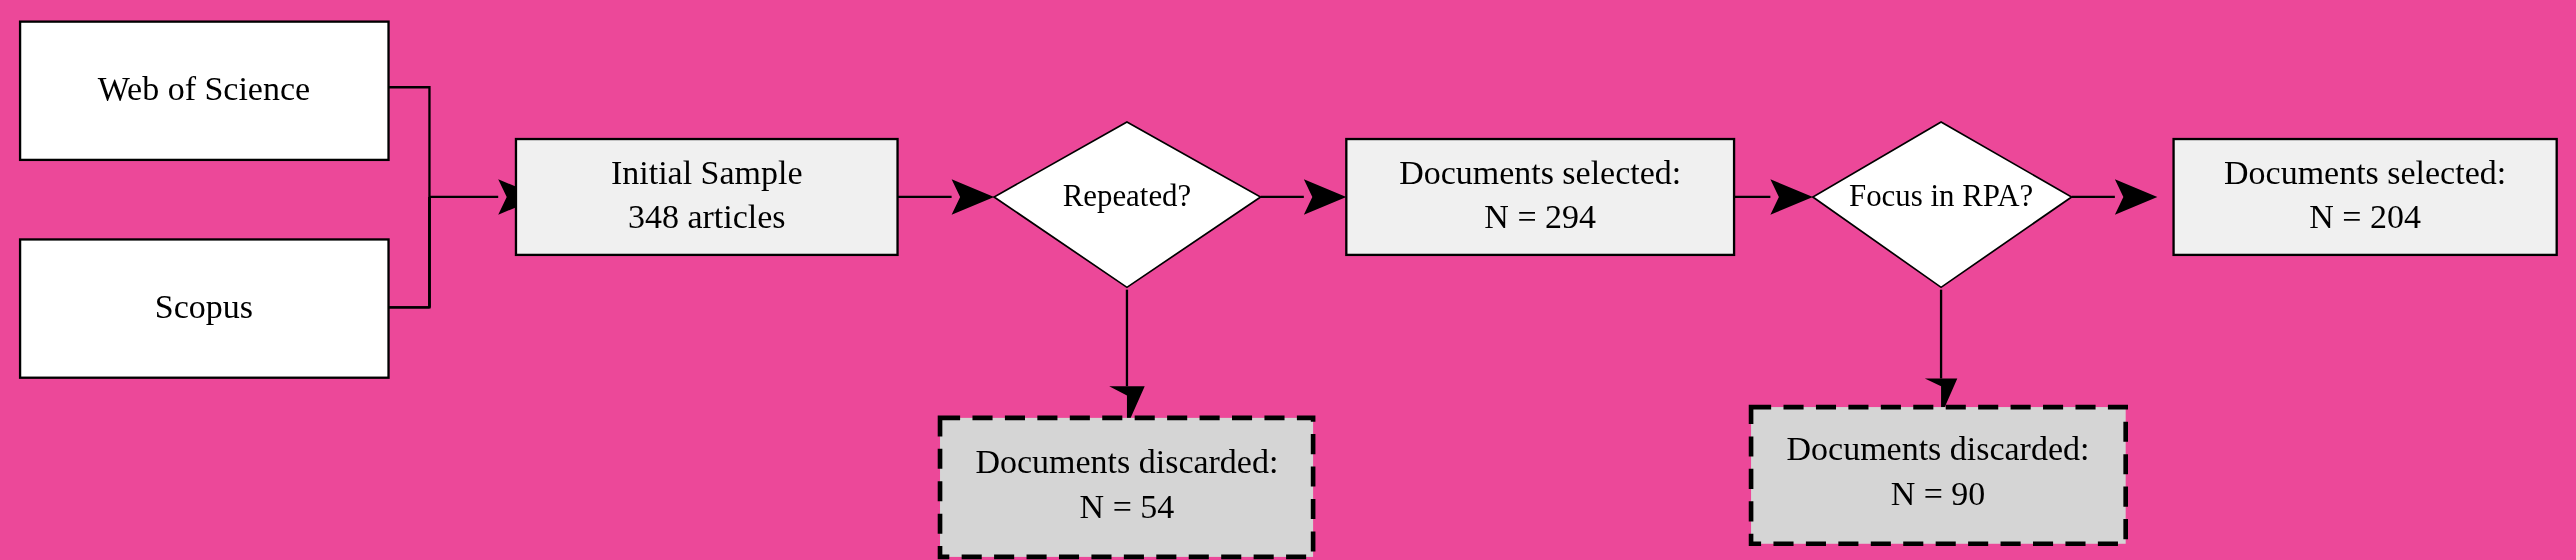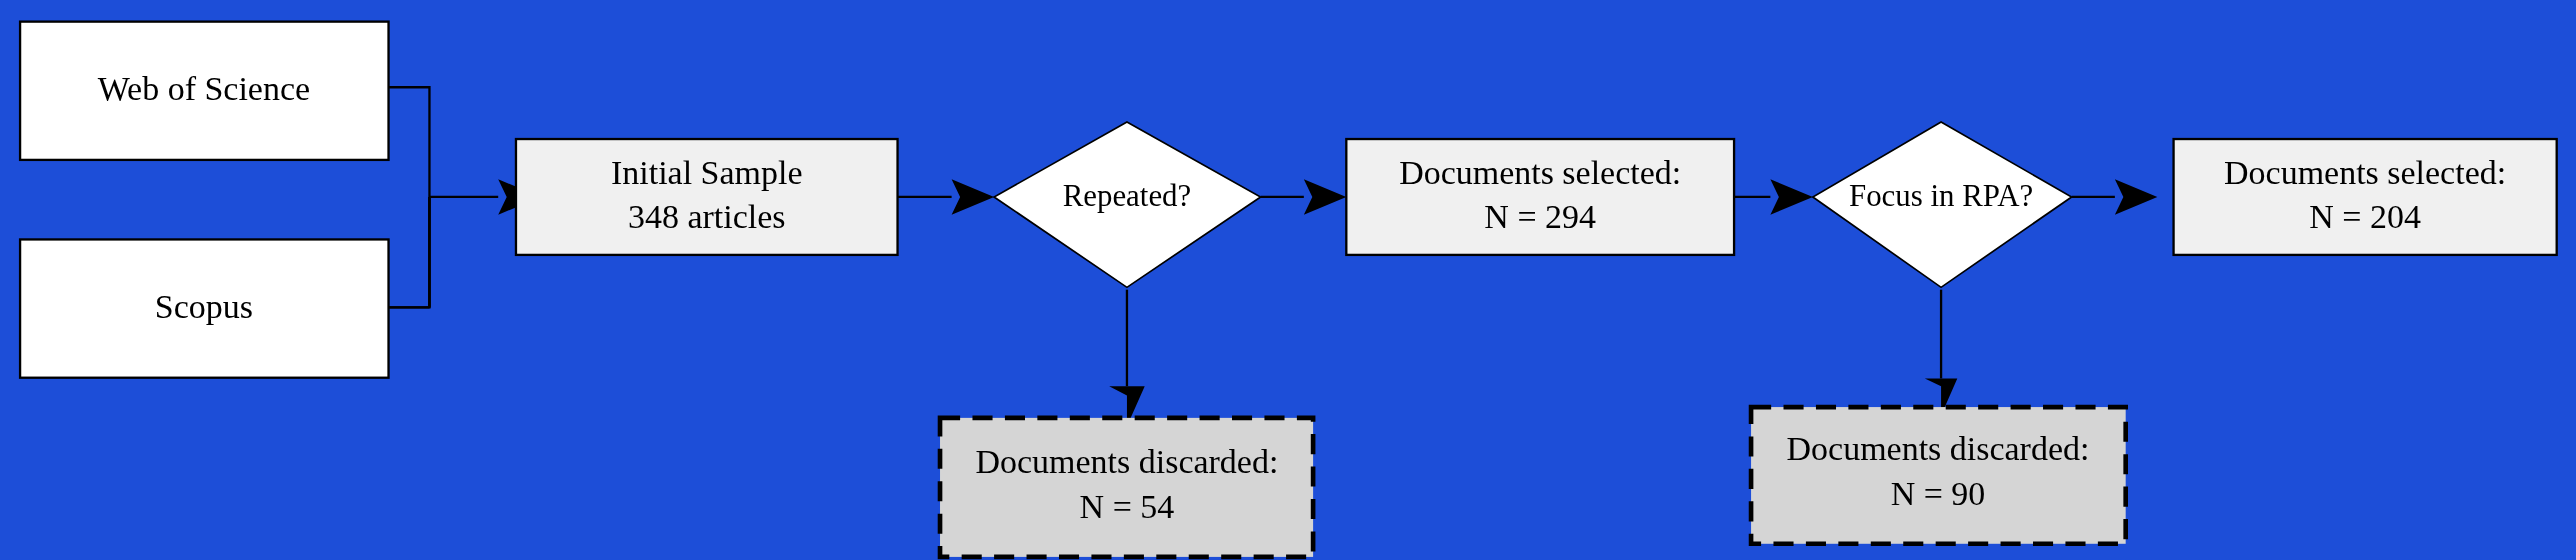--- a/index.html
+++ b/index.html
@@ -4,21 +4,21 @@
 <style>
   html, body {
     margin: 0;
     padding: 0;
     background: #ffffff;
   }
   #flow-root {
     position: relative;
     width: 2576px;
     height: 560px;
-    background: #1d4ed8;
+    background: #ec4899;
     overflow: hidden;
     font-family: "Liberation Serif", "DejaVu Serif", serif;
   }
   #flow-svg {
     position: absolute;
     left: 0;
     top: 0;
     width: 2576px;
     height: 560px;
     display: block;

